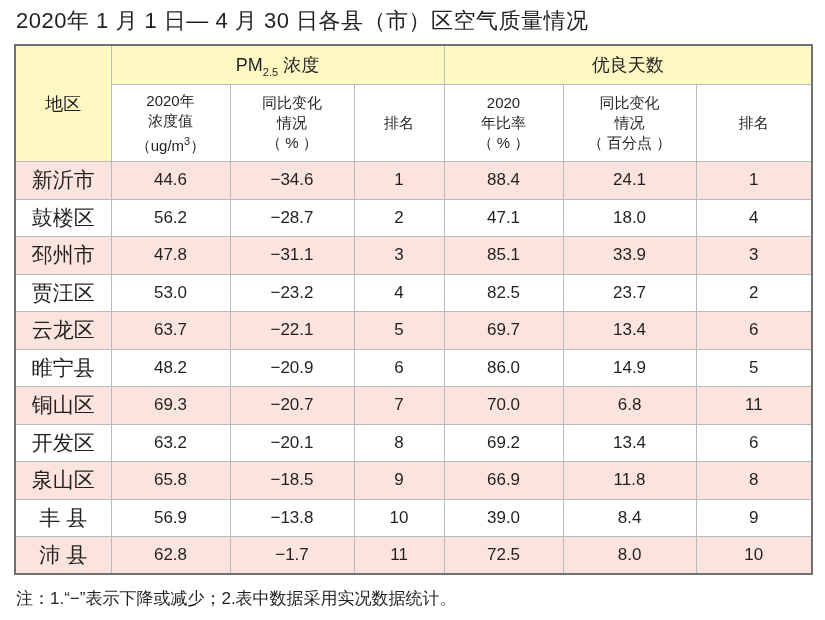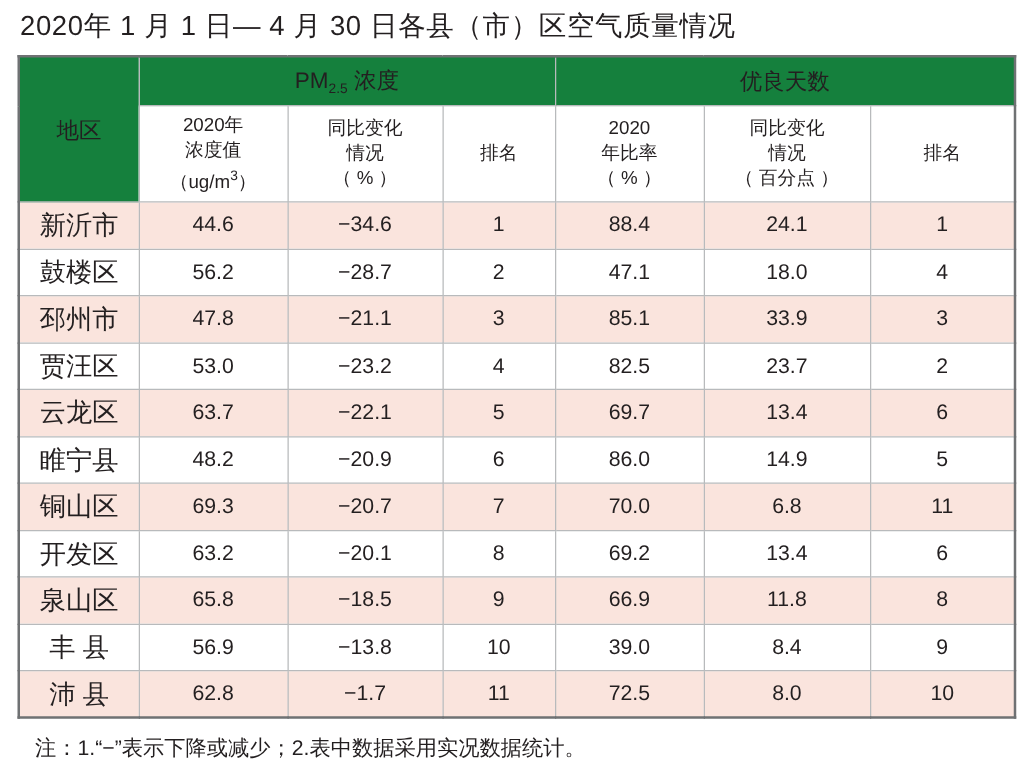--- a/index.html
+++ b/index.html
@@ -43,21 +43,21 @@
     font-weight: normal;
     color: #231f20;
   }
   
   table.airtable {
     border: 2px solid #6f7173;
   }
   .hdr-top td {
     height: 38px;
     font-size: 18px;
-    background: #15803d;
+    background: #fef9c3;
   }
   .hdr-sub td {
     height: 76px;
     font-size: 15px;
     line-height: 20px;
     background: #ffffff;
   }
   .region-head {
     font-size: 18px;
   }
@@ -83,21 +83,20 @@
     margin-left: 24px;
   }
   tbody td.region {
     font-size: 21px;
   }
   .note {
     font-size: 17px;
     padding: 12px 0 0 2px;
     color: #231f20;
     white-space: nowrap;
-    margin-left: 12px;
   }
   
   col.c-region { width: 96px; }
   col.c-val   { width: 119px; }
   col.c-chg   { width: 124px; }
   col.c-rank  { width: 90px; }
   col.c-val2  { width: 119px; }
   col.c-chg2  { width: 133px; }
   col.c-rank2 { width: 116px; }
 </style>
@@ -166,21 +165,21 @@
           <td>56.2</td>
           <td>−28.7</td>
           <td>2</td>
           <td>47.1</td>
           <td>18.0</td>
           <td>4</td>
         </tr>
         <tr class="odd">
           <td class="region">邳州市</td>
           <td>47.8</td>
-          <td>−21.1</td>
+          <td>−31.1</td>
           <td>3</td>
           <td>85.1</td>
           <td>33.9</td>
           <td>3</td>
         </tr>
         <tr class="even">
           <td class="region">贾汪区</td>
           <td>53.0</td>
           <td>−23.2</td>
           <td>4</td>

